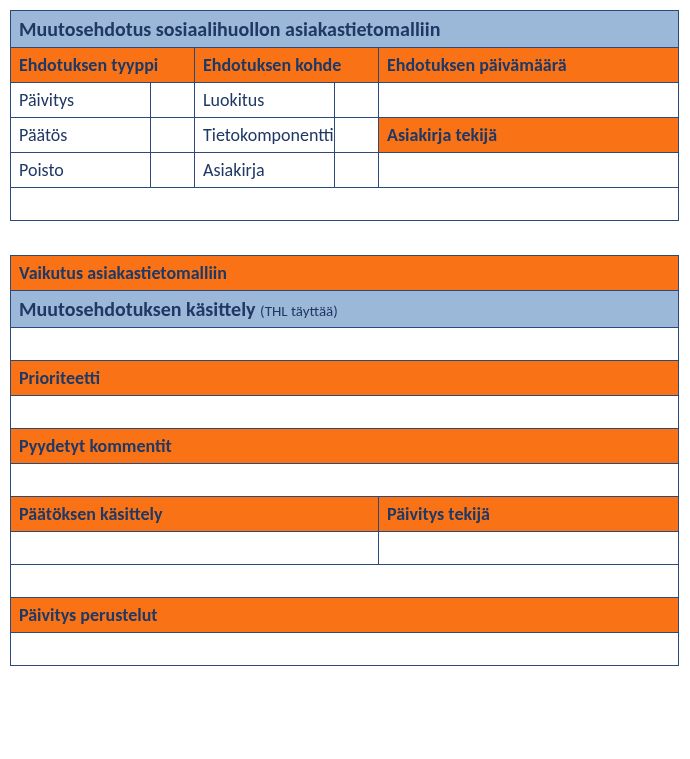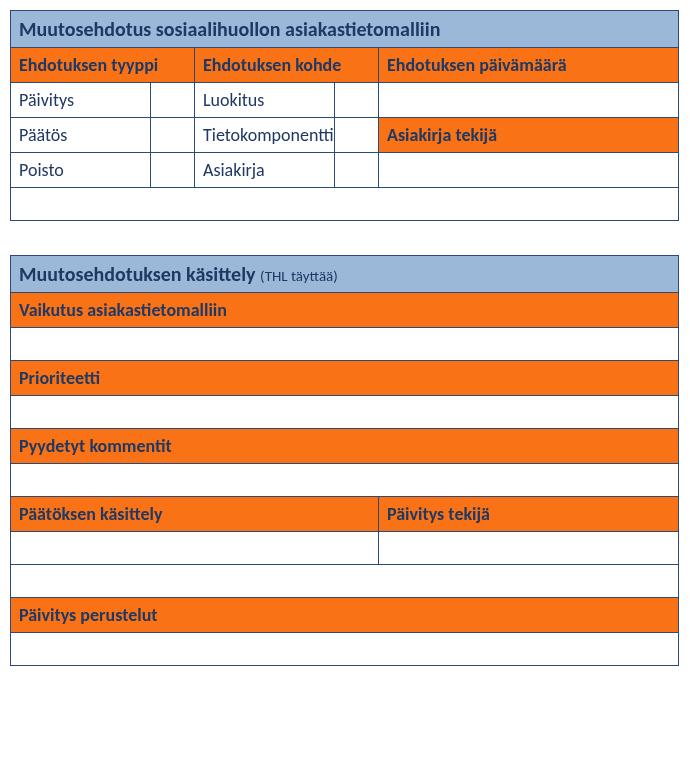--- a/index.html
+++ b/index.html
@@ -100,26 +100,26 @@
 
 <div class="spacer"></div>
 
 <table class="form-table">
   <colgroup>
     <col style="width:368px">
     <col style="width:300px">
   </colgroup>
   <tbody>
       <tr>
+    <td class="header-cell" colspan="2">Vaikutus asiakastietomalliin</td>
+  </tr>
+  <tr>
     <td class="title-cell" colspan="2">
       <span>Muutosehdotuksen käsittely </span><span class="title-sub">(THL täyttää)</span>
     </td>
-  </tr>
-  <tr>
-    <td class="header-cell" colspan="2">Vaikutus asiakastietomalliin</td>
   </tr>
   <tr>
     <td class="value-cell" colspan="2"></td>
   </tr>
   <tr>
     <td class="header-cell" colspan="2">Prioriteetti</td>
   </tr>
   <tr>
     <td class="value-cell" colspan="2"></td>
   </tr>

